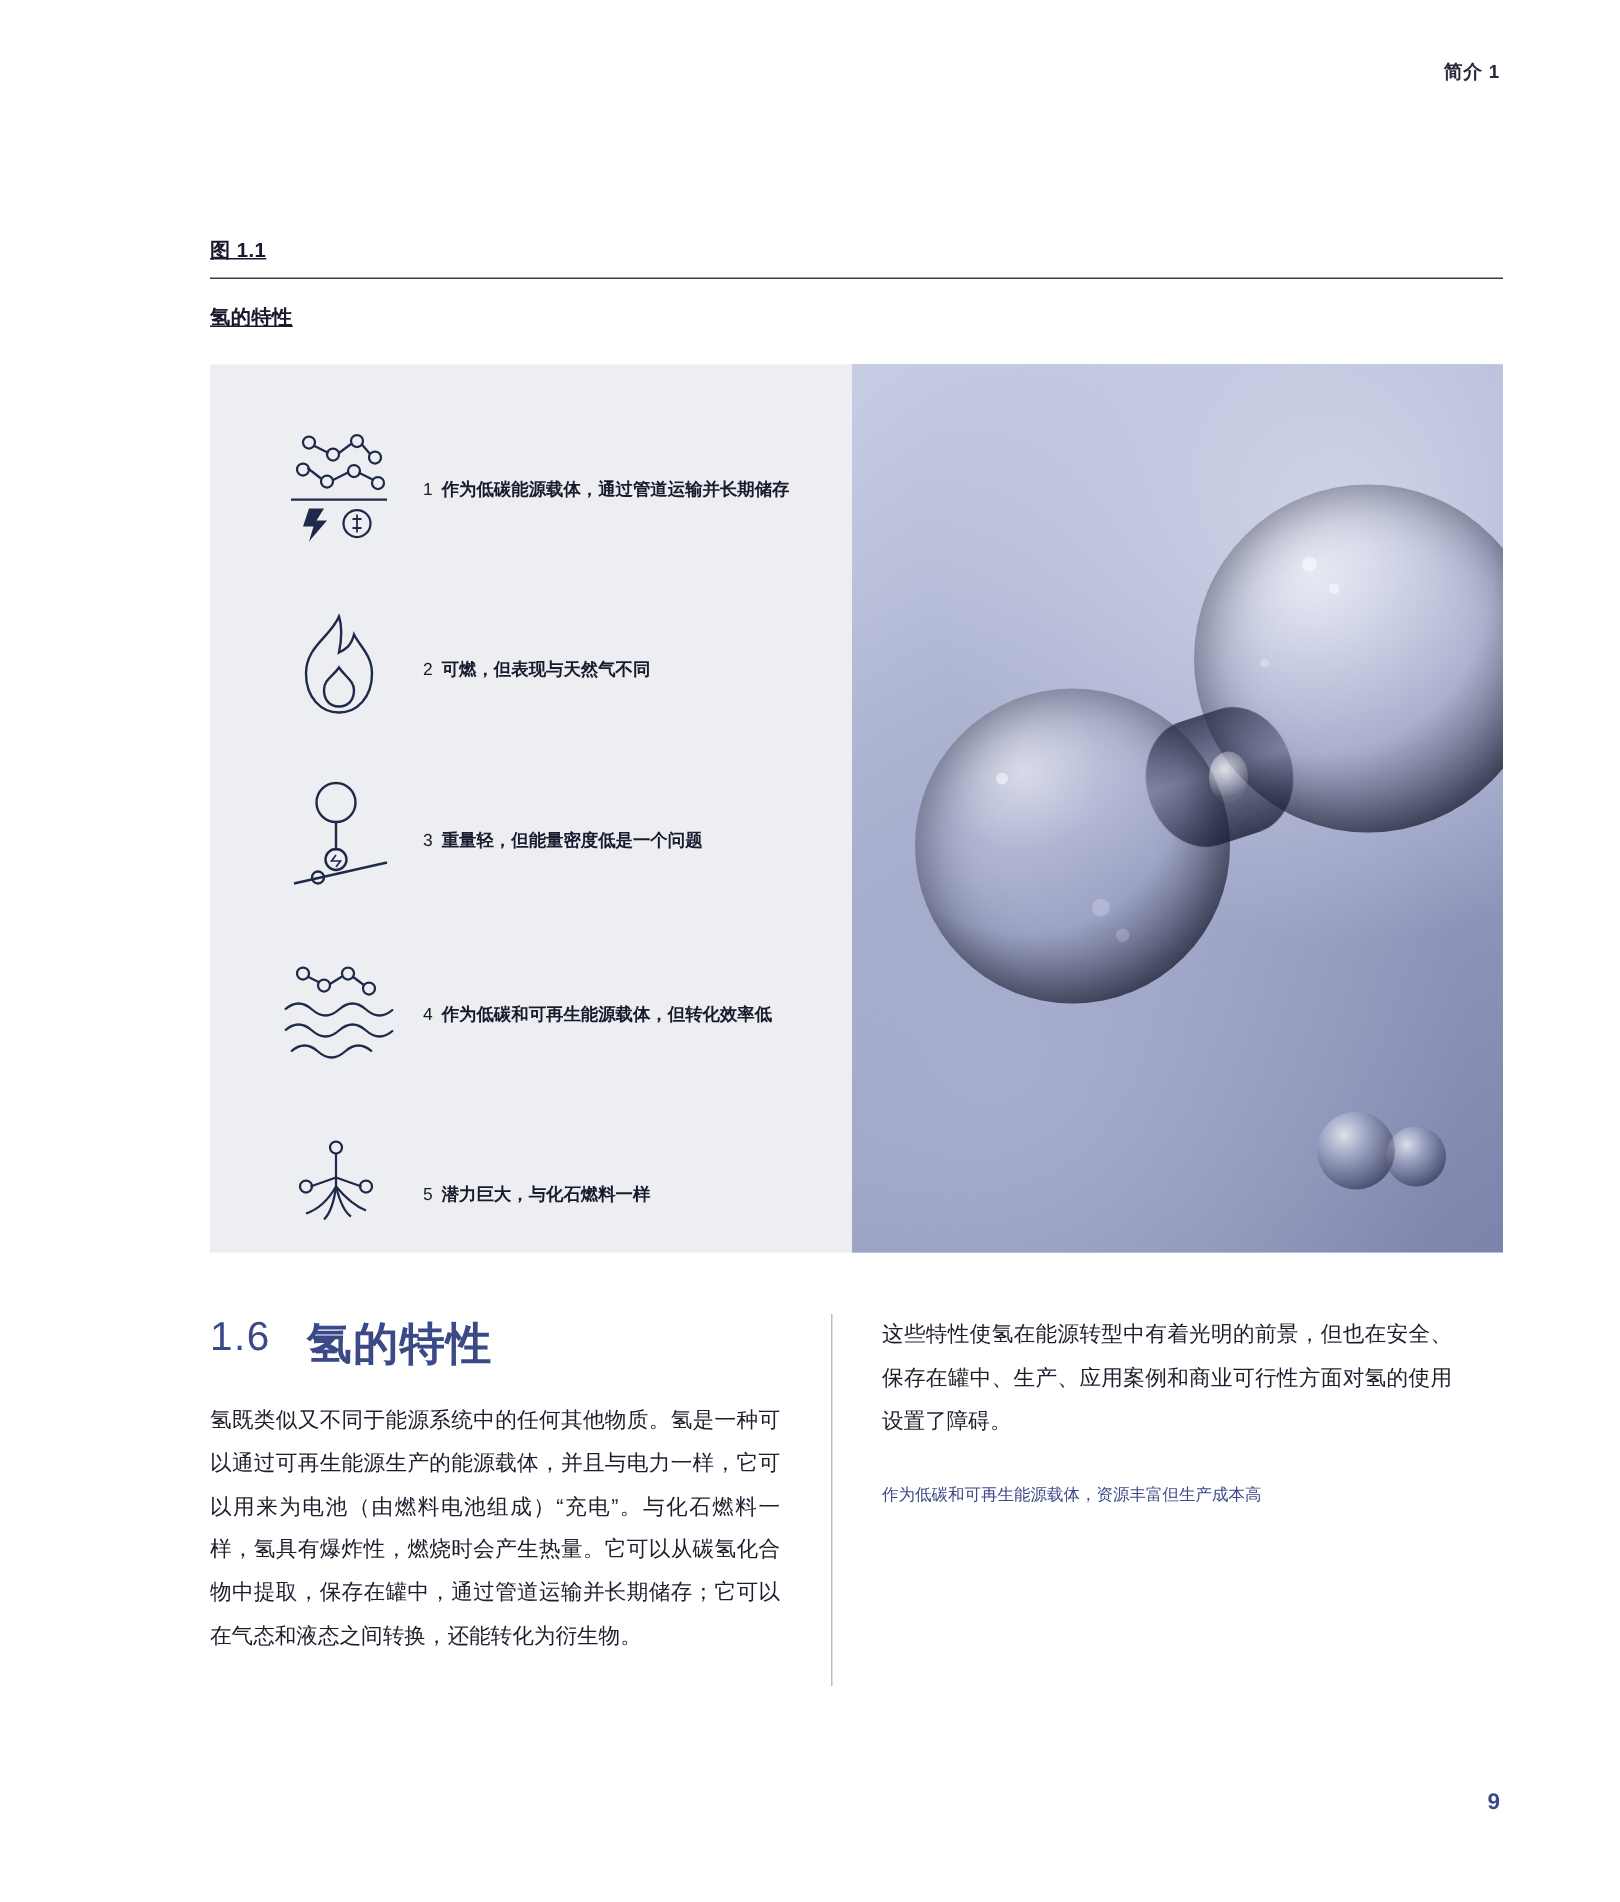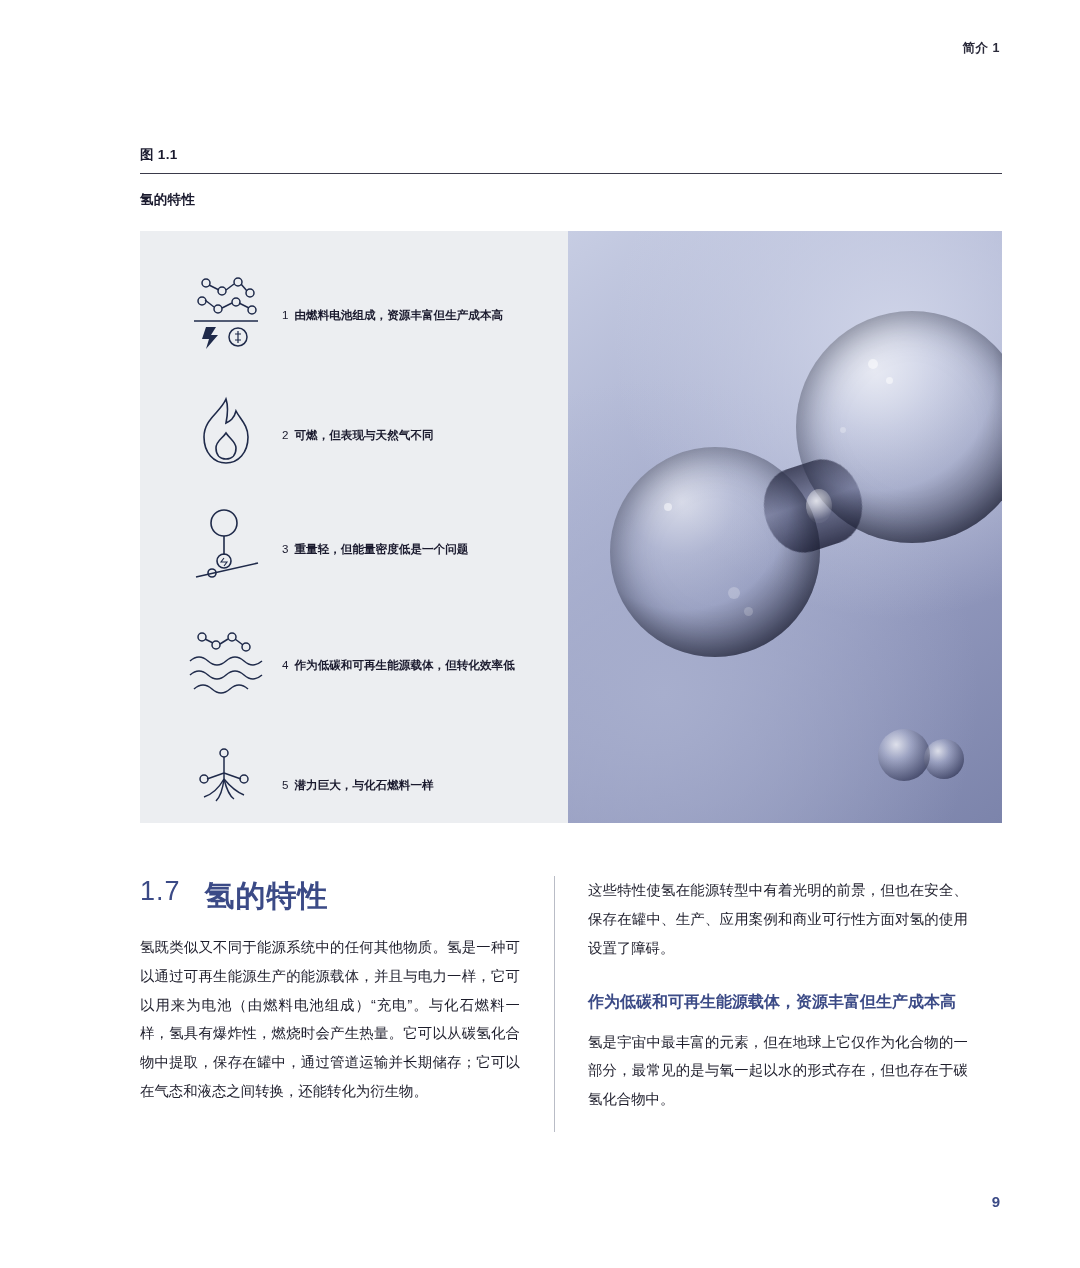--- a/index.html
+++ b/index.html
@@ -26,22 +26,23 @@
     top: 40px;
     font-size: 12.5px;
     font-weight: bold;
     color: #2a2a3a;
     letter-spacing: 0.5px;
   }
   
   .fig-wrap {
     position: absolute;
     left: 140px;
-    top: 146px;
+    top: 158px;
     width: 862px;
+    text-decoration: underline;
   }
   .fig-label {
     font-size: 13.5px;
     font-weight: bold;
     color: #1a1a2e;
     padding-bottom: 9px;
     letter-spacing: 0.3px;
   }
   .fig-rule {
     height: 1px;
@@ -181,22 +182,22 @@
   .sec-head .snum { font-family: "Liberation Sans", sans-serif; font-size: 27px; }
   .sec-head .stitle { font-weight: bold; }
   p.body {
     font-size: 14.4px;
     line-height: 2.0;
     color: #1d1d2b;
     margin: 0 0 18px 0;
     text-align: justify;
   }
   .sub-head {
-    font-size: 16px;
-    font-weight: bold;
+    font-size: 11px;
+    font-weight: normal;
     color: #3b4a86;
     margin: 26px 0 12px 0;
     line-height: 1.7;
   }
   .folio {
     position: absolute;
     right: 80px;
     bottom: 58px;
     font-size: 15px;
     font-weight: bold;
@@ -242,21 +243,21 @@
               </g>
               <g fill="none" stroke="#1f2a4a" stroke-width="1.5">
                 <circle cx="58" cy="68" r="9"></circle>
                 <path d="M58 62 v12 M55 65 h6 M55 71 h6" stroke-width="1.2"></path>
               </g>
               <path d="M26 58 l10 0 -5 8 7 0 -12 14 3 -10 -7 0 z" fill="#1f2a4a"></path>
             </svg>
           </span>
           <span class="txt">
             <span class="num">1</span>
-            <span>由燃料电池组成，资源丰富但生产成本高</span>
+            <span>作为低碳能源载体，通过管道运输并长期储存</span>
           </span>
         </div>
 
         <div class="bullet b2">
           <span class="ico">
             <svg viewBox="0 0 92 92" width="92" height="92">
               <g fill="none" stroke="#1f2a4a" stroke-width="1.6">
                 <path d="M46 10 C40 24 24 30 24 48 C24 64 34 74 46 74 C58 74 68 64 68 48 C68 36 60 30 56 22 C54 30 50 32 46 34 C48 24 48 16 46 10 Z"></path>
                 <path d="M46 44 C42 50 36 52 36 59 C36 66 40 70 46 70 C52 70 56 66 56 59 C56 53 50 50 46 44 Z"></path>
               </g>
@@ -348,27 +349,26 @@
         <div class="spec" style="width:12px;height:12px;left:160px;top:356px;opacity:.45"></div>
         <div class="spec" style="width:9px;height:9px;left:176px;top:376px;opacity:.4"></div>
         <div class="spec" style="width:6px;height:6px;left:272px;top:196px;opacity:.55"></div>
       </div>
     </div>
   </div>
 
   <div class="cols">
     <div class="col-left">
       <h2 class="sec-head">
-        <span class="snum">1.7</span>
+        <span class="snum">1.6</span>
         <span class="stitle">氢的特性</span>
       </h2>
       <p class="body">氢既类似又不同于能源系统中的任何其他物质。氢是一种可以通过可再生能源生产的能源载体，并且与电力一样，它可以用来为电池（由燃料电池组成）“充电”。与化石燃料一样，氢具有爆炸性，燃烧时会产生热量。它可以从碳氢化合物中提取，保存在罐中，通过管道运输并长期储存；它可以在气态和液态之间转换，还能转化为衍生物。</p>
     </div>
     <div class="col-div"></div>
     <div class="col-right">
       <p class="body">这些特性使氢在能源转型中有着光明的前景，但也在安全、保存在罐中、生产、应用案例和商业可行性方面对氢的使用设置了障碍。</p>
       <div class="sub-head">作为低碳和可再生能源载体，资源丰富但生产成本高</div>
-      <p class="body">氢是宇宙中最丰富的元素，但在地球上它仅作为化合物的一部分，最常见的是与氧一起以水的形式存在，但也存在于碳氢化合物中。</p>
     </div>
   </div>
 
   <div class="folio">9</div>
 </div>
 
 </body></html>

